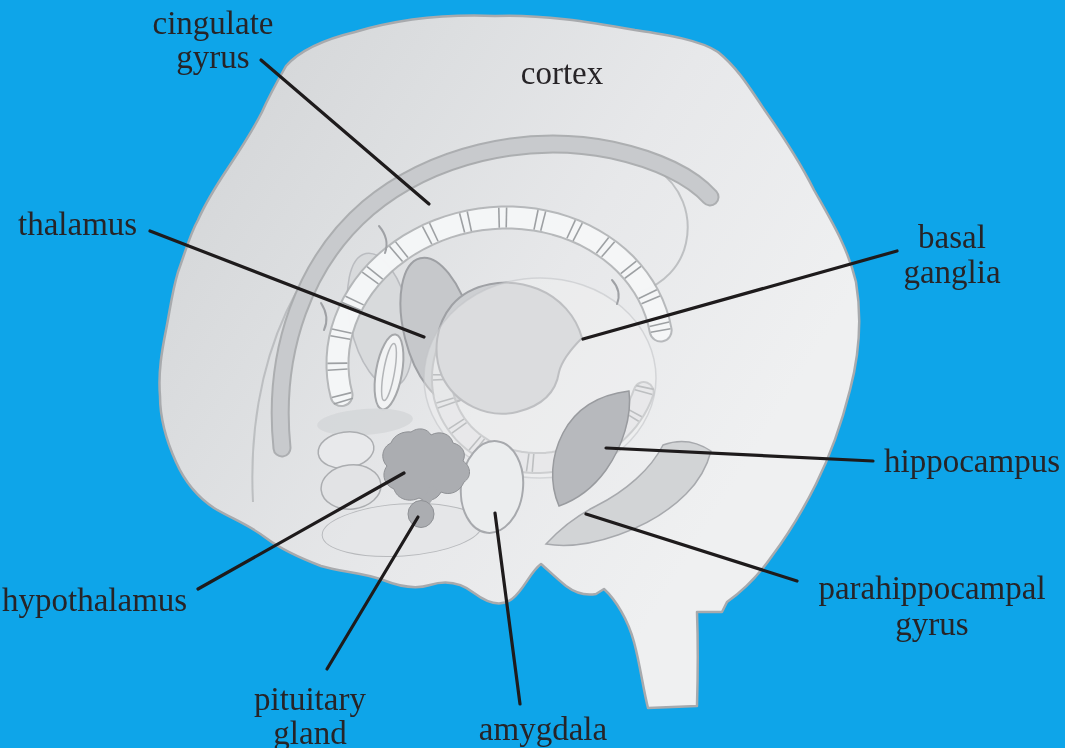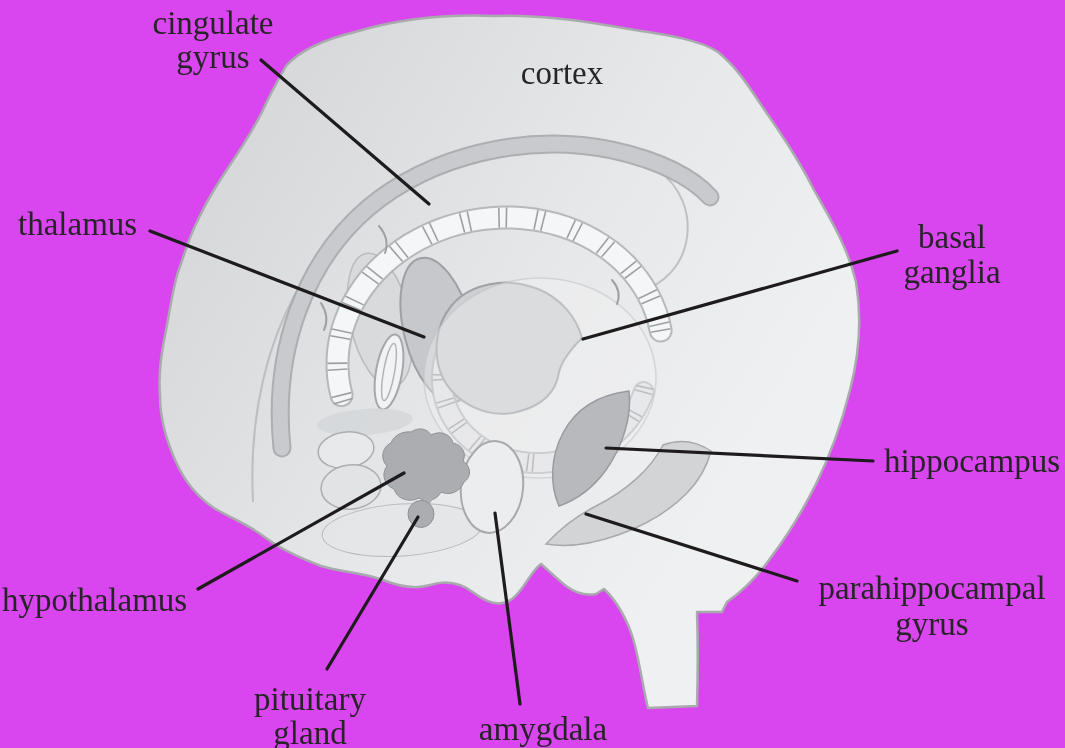--- a/index.html
+++ b/index.html
@@ -1,16 +1,16 @@
 <!DOCTYPE html>
 <html><head>
 <meta charset="utf-8">
 <style>
   html,body{margin:0;padding:0;background:#ffffff;}
-  .stage{position:relative;width:1065px;height:748px;background:#d946ef;overflow:hidden;
+  .stage{position:relative;width:1065px;height:748px;background:#0ea5e9;overflow:hidden;
          font-family:"Liberation Serif","DejaVu Serif",serif;}
   svg{display:block;}
   text{fill:#272427;font-size:33px;font-family:"Liberation Serif","DejaVu Serif",serif;}
   .leader{stroke:#1e1b1c;stroke-width:3.2;stroke-linecap:round;}
   .sulcus{stroke:#9fa1a5;stroke-width:2;fill:none;stroke-linecap:round;}
 </style>
 </head>
 <body>
 
 <div class="stage">

